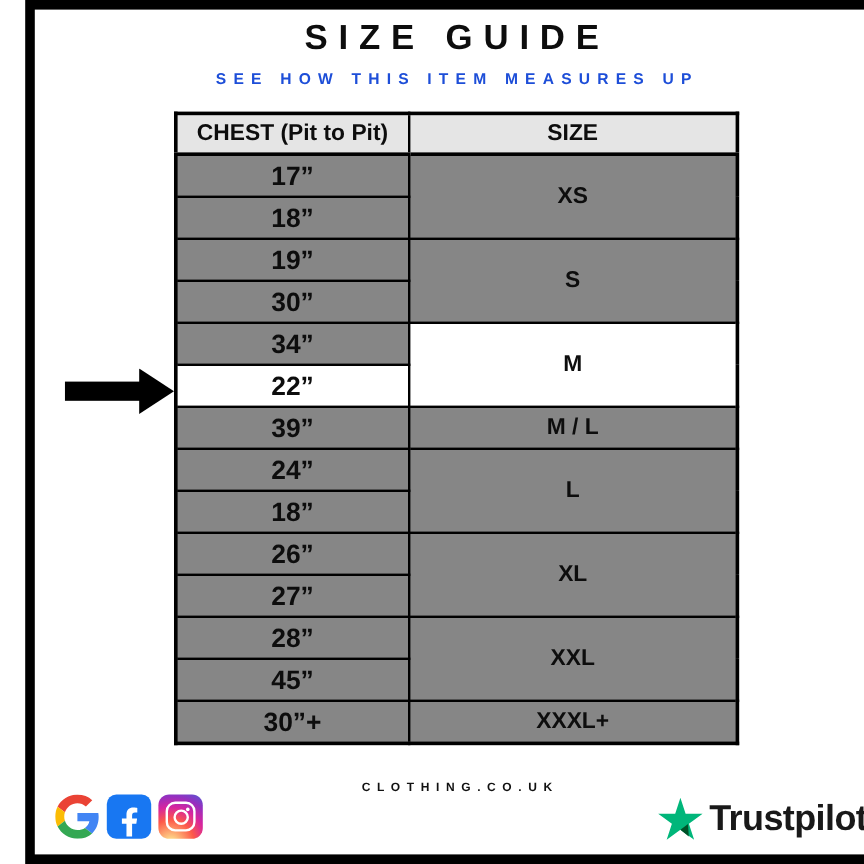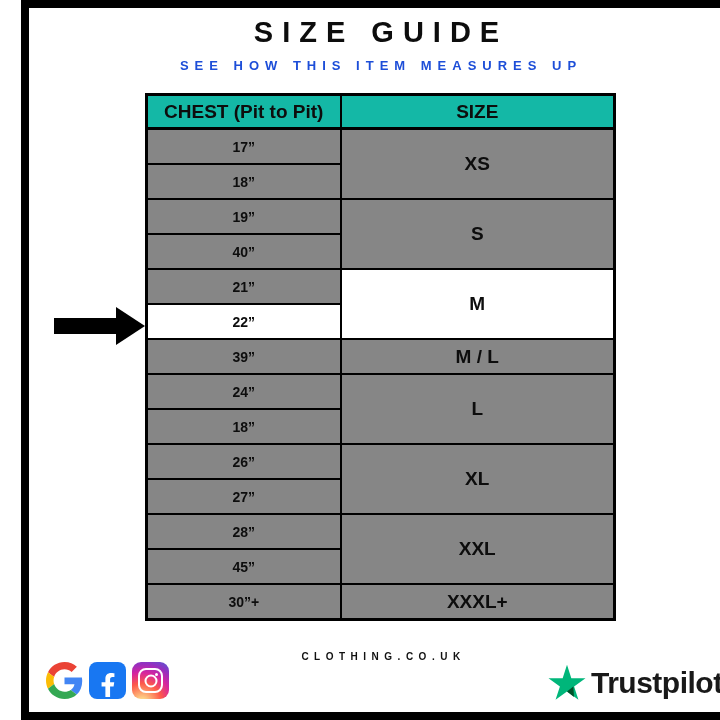--- a/index.html
+++ b/index.html
@@ -35,28 +35,28 @@
   .size-table col.c-size{width:274px;}
   .size-table th,.size-table td{
     border:2px solid #000;
     text-align:center;
     color:#0d0d0d;
     padding:0;
   }
   .size-table{border:3px solid #000;}
   .size-table th{
     height:31px;
-    background:#14b8a6;
+    background:#e5e5e5;
     font-size:19px;font-weight:700;
     border-bottom:3px solid #000;
   }
   .size-table td{
     height:33px;
     background:#868686;
-    font-size:14px;font-weight:700;
+    font-size:22px;font-weight:700;
   }
   .size-table td.size-cell{font-size:19px;}
   .size-table td.hl{background:#ffffff;}
   .arrow{
     position:absolute;left:25px;top:299px;
     width:91px;height:38px;
   }
   .footer-social{
     position:absolute;left:17px;top:654px;
     display:flex;gap:6px;align-items:center;
@@ -136,24 +136,24 @@
         <td class="size-cell" rowspan="2">XS</td>
       </tr>
       <tr>
         <td>18”</td>
       </tr>
       <tr>
         <td>19”</td>
         <td class="size-cell" rowspan="2">S</td>
       </tr>
       <tr>
-        <td>40”</td>
-      </tr>
-      <tr>
-        <td>21”</td>
+        <td>30”</td>
+      </tr>
+      <tr>
+        <td>34”</td>
         <td class="size-cell hl" rowspan="2">M</td>
       </tr>
       <tr>
         <td class="hl">22”</td>
       </tr>
       <tr>
         <td>39”</td>
         <td class="size-cell">M / L</td>
       </tr>
       <tr>

